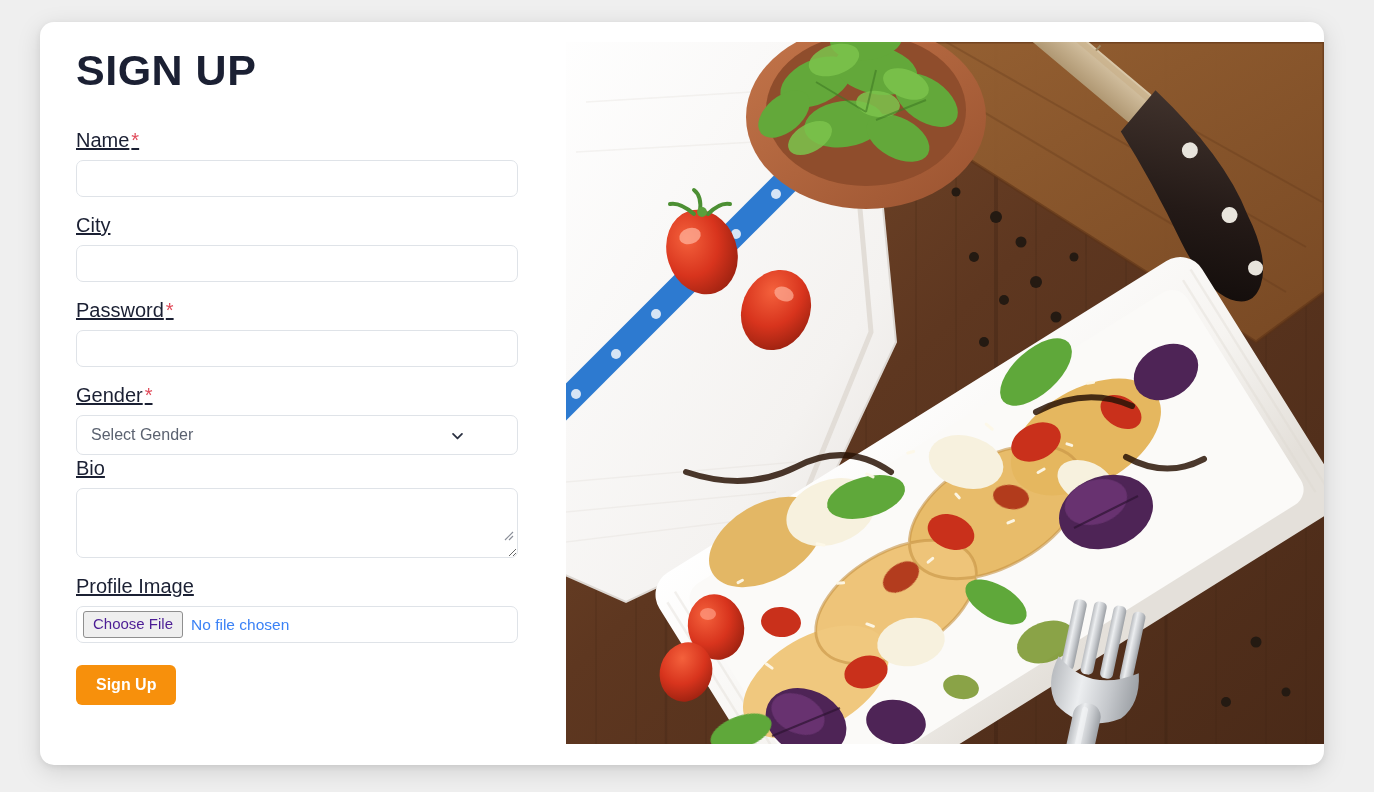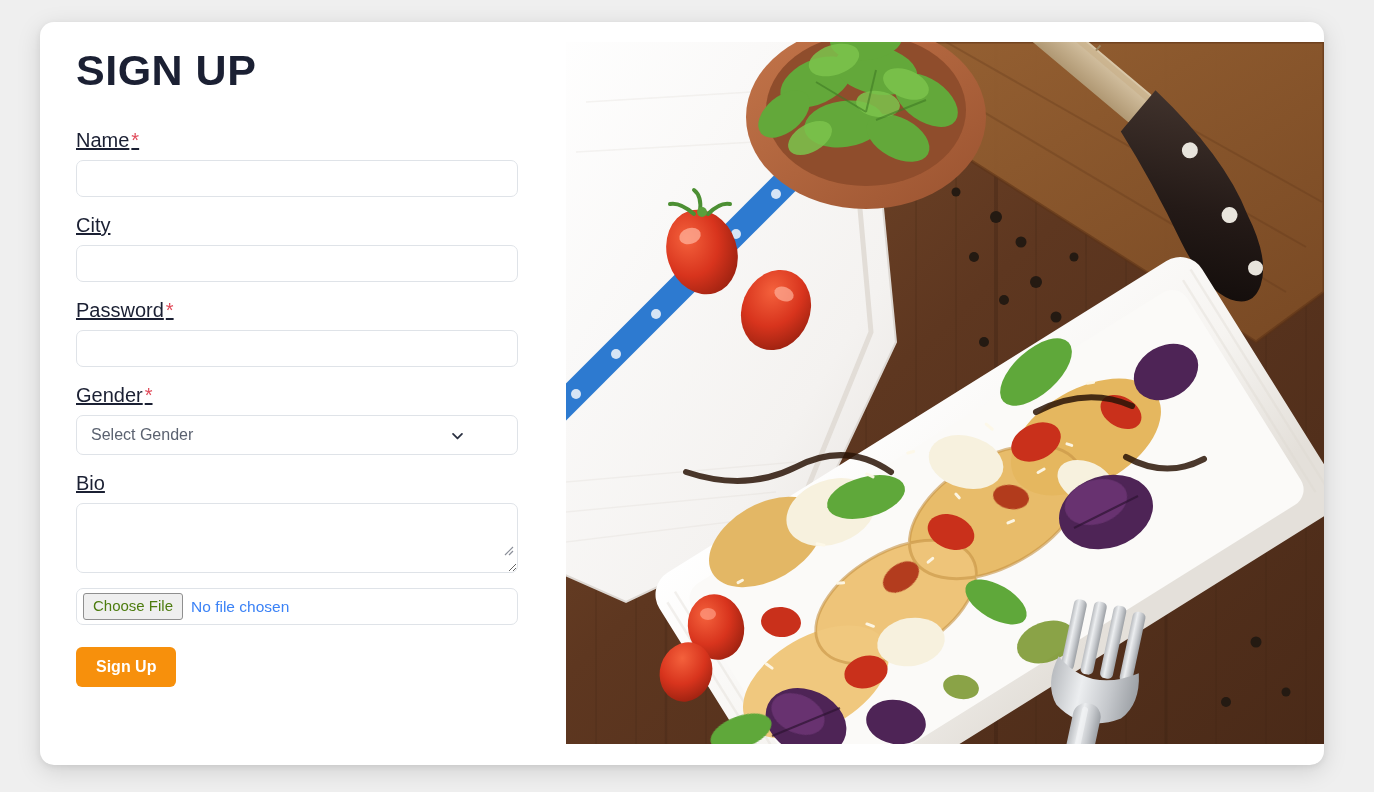--- a/index.html
+++ b/index.html
@@ -54,21 +54,21 @@
     width: 442px;
     border: 1px solid #dfe3e8;
     border-radius: 7px;
     background: #ffffff;
     font-family: "Liberation Sans", sans-serif;
     font-size: 16px;
     color: #1b2033;
     outline: none;
   }
   .text-input { height: 37px; padding: 0 12px; margin-bottom: 15px; }
-  .select-wrap { position: relative; width: 402px; margin-bottom: 15px; }
+  .select-wrap { position: relative; width: 402px; }
   .select-input {
     height: 40px;
     padding: 0 34px 0 14px;
     color: #5b6270;
     appearance: none;
     -webkit-appearance: none;
     line-height: 38px;
   }
   .chev {
     position: absolute;
@@ -99,21 +99,21 @@
     align-items: center;
     gap: 0;
     font-size: 15.5px;
   }
   .file-btn {
     border: 1px solid #8f8f8f;
     background: #efefef;
     border-radius: 3px;
     padding: 3px 9px;
     font-size: 15px;
-    color: #4d7c0f;
+    color: #4c1d95;
     font-family: "Liberation Sans", sans-serif;
     line-height: 1.25;
     cursor: pointer;
   }
   .file-status { padding-left: 8px; color: #3b82f6; font-size: 15.5px; }
   .submit-btn {
     display: inline-block;
     background: #f7900c;
     color: #ffffff;
     border: none;
@@ -191,20 +191,21 @@
           <span class="grip">
             <svg viewBox="0 0 12 12" xmlns="http://www.w3.org/2000/svg">
               <path d="M11 3 L3 11 M11 7 L7 11" stroke="#8b8f99" stroke-width="1.2" fill="none"></path>
             </svg>
           </span>
         </div>
       </div>
 
       
       <div class="field">
+        <label class="field-label">Profile Image</label>
         <div class="file-input">
           <button class="file-btn" type="button">Choose File</button>
           <span class="file-status">No file chosen</span>
         </div>
       </div>
 
       <button class="submit-btn" type="button">Sign Up</button>
     </div>
 
     <div class="photo">

